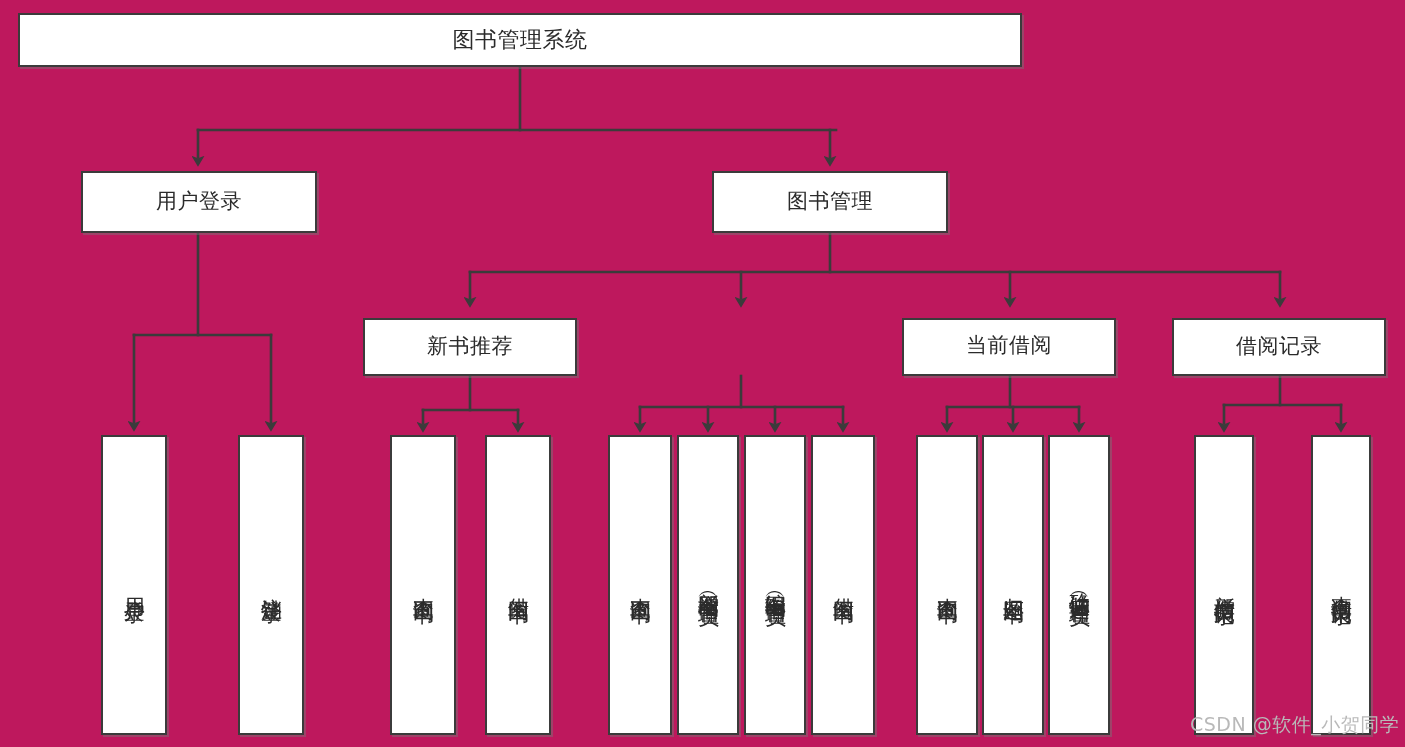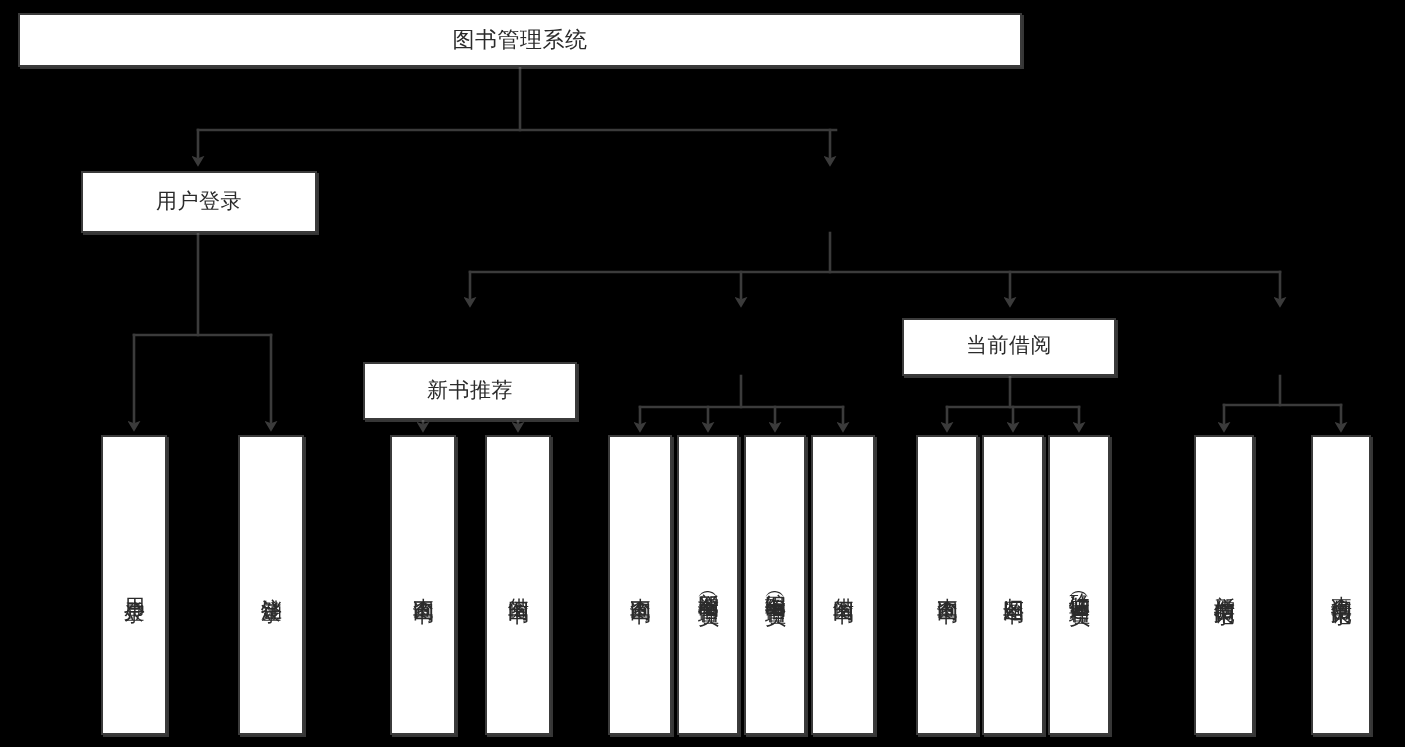--- a/index.html
+++ b/index.html
@@ -7,21 +7,21 @@
     padding: 0;
     background: #ffffff;
   }
   body {
     font-family: "DejaVu Sans", "Liberation Sans", sans-serif;
   }
   #canvas {
     position: relative;
     width: 1405px;
     height: 747px;
-    background: #000000;
+    background: #be185d;
     overflow: hidden;
   }
   #edges {
     position: absolute;
     left: 0;
     top: 0;
     width: 1405px;
     height: 747px;
   }
   .node {
@@ -125,26 +125,32 @@
     </g>
   </svg>
 
   <div class="node root h" style="left:18px; top:13px; width:1004px; height:54px;">
     <span class="lbl">图书管理系统</span>
   </div>
 
   <div class="node h" style="left:81px; top:171px; width:236px; height:62px;">
     <span class="lbl">用户登录</span>
   </div>
+  <div class="node h" style="left:712px; top:171px; width:236px; height:62px;">
+    <span class="lbl">图书管理</span>
+  </div>
 
-  <div class="node h" style="left:363px; top:318px; width:214px; height:58px;margin-top:44px;">
+  <div class="node h" style="left:363px; top:318px; width:214px; height:58px;">
     <span class="lbl">新书推荐</span>
   </div>
   <div class="node h" style="left:902px; top:318px; width:214px; height:58px;font-family:Liberation Mono, monospace;">
     <span class="lbl">当前借阅</span>
+  </div>
+  <div class="node h" style="left:1172px; top:318px; width:214px; height:58px;">
+    <span class="lbl">借阅记录</span>
   </div>
 
   <div class="node v" style="left:101px; top:435px; width:66px; height:300px;">
     <span class="lbl">用户登录</span>
   </div>
   <div class="node v" style="left:238px; top:435px; width:66px; height:300px;">
     <span class="lbl">注销登录</span>
   </div>
 
   <div class="node v" style="left:390px; top:435px; width:66px; height:300px;">
@@ -177,14 +183,15 @@
     <span class="lbl">确认归还（管理员）</span>
   </div>
 
   <div class="node v" style="left:1194px; top:435px; width:60px; height:300px;">
     <span class="lbl">新增借阅记录</span>
   </div>
   <div class="node v" style="left:1311px; top:435px; width:60px; height:300px;">
     <span class="lbl">查询借阅记录</span>
   </div>
 
+  <div id="watermark">CSDN @软件_小贺同学</div>
 
 </div>
 
 </body></html>

